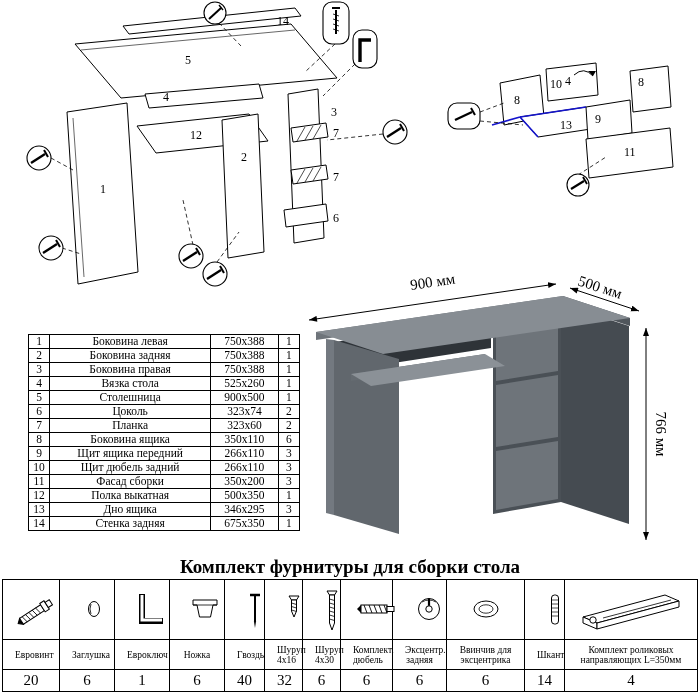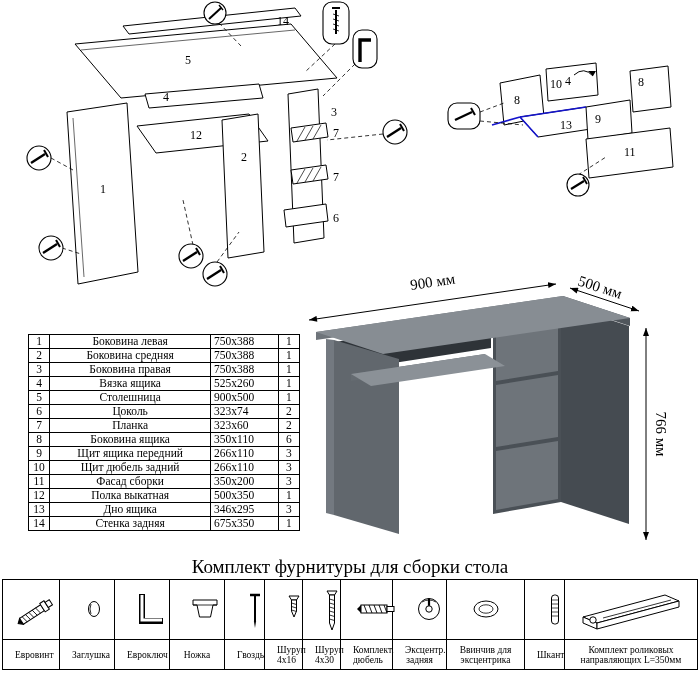--- a/index.html
+++ b/index.html
@@ -5,24 +5,24 @@
   *{margin:0;padding:0;box-sizing:border-box}
   html,body{width:700px;height:694px}
   body{background:#fff;color:#000;font-family:"Liberation Serif",serif;position:relative;overflow:hidden}
   .abs{position:absolute}
   svg text{font-family:"Liberation Serif",serif}
   
   .parts-table{position:absolute;left:28px;top:334px;width:272px;border-collapse:collapse;table-layout:fixed}
   .parts-table td{border:1px solid #000;font-size:11.5px;line-height:13px;height:14px;padding:0 3px;white-space:nowrap;overflow:hidden}
   .parts-table td.c-n{width:20px;text-align:center;padding:0 1px}
   .parts-table td.c-name{width:152px;text-align:center}
-  .parts-table td.c-size{width:64px;text-align:left}
+  .parts-table td.c-size{width:64px;text-align:center}
   .parts-table td.c-qty{width:20px;text-align:center;padding:0 1px}
   
-  .hw-title{position:absolute;left:0;top:556px;width:700px;text-align:center;font-size:19px;font-weight:normal}
+  .hw-title{position:absolute;left:0;top:556px;width:700px;text-align:center;font-size:19px;font-weight:bold}
   
   .hw-table{position:absolute;left:2px;top:579px;width:696px;border-collapse:collapse;table-layout:fixed}
   .hw-table td{border:1px solid #000;text-align:center;vertical-align:middle;padding:1px 12px}
   .hw-table tr.r-icon td{height:60px}
   .hw-table tr.r-name td{height:30px;font-size:9.5px;line-height:10px}
   .hw-table tr.r-qty td{height:22px;font-size:15px}
   
   .face-top{fill:#878d93}.face-front{fill:#6e747a}.face-right{fill:#50565c}
   .panel-left{fill:#61676d}.panel-edge{fill:#737980}
   .unit-front{fill:#4a5056}.drawer{fill:#6e747a}.unit-side{fill:#454b51}
@@ -177,33 +177,33 @@
 <table class="parts-table">
   <tbody>
     <tr>
         <td class="c-n">1</td>
         <td class="c-name">Боковина левая</td>
         <td class="c-size">750х388</td>
         <td class="c-qty">1</td>
       </tr>
     <tr>
         <td class="c-n">2</td>
-        <td class="c-name">Боковина средняя</td>
+        <td class="c-name">Боковина задняя</td>
         <td class="c-size">750х388</td>
         <td class="c-qty">1</td>
       </tr>
     <tr>
         <td class="c-n">3</td>
         <td class="c-name">Боковина правая</td>
         <td class="c-size">750х388</td>
         <td class="c-qty">1</td>
       </tr>
     <tr>
         <td class="c-n">4</td>
-        <td class="c-name">Вязка ящика</td>
+        <td class="c-name">Вязка стола</td>
         <td class="c-size">525х260</td>
         <td class="c-qty">1</td>
       </tr>
     <tr>
         <td class="c-n">5</td>
         <td class="c-name">Столешница</td>
         <td class="c-size">900х500</td>
         <td class="c-qty">1</td>
       </tr>
     <tr>
@@ -415,14 +415,28 @@
     <td>Ножка</td>
     <td>Гвоздь</td>
     <td>Шуруп 4х16</td>
     <td>Шуруп 4х30</td>
     <td>Комплект. дюбель</td>
     <td>Эксцентр. задняя</td>
     <td>Ввинчив для эксцентрика</td>
     <td>Шкант</td>
     <td>Комплект роликовых направляющих L=350мм</td>
   </tr>
+  <tr class="r-qty">
+    <td>20</td>
+    <td>6</td>
+    <td>1</td>
+    <td>6</td>
+    <td>40</td>
+    <td>32</td>
+    <td>6</td>
+    <td>6</td>
+    <td>6</td>
+    <td>6</td>
+    <td>14</td>
+    <td>4</td>
+  </tr>
   </tbody>
 </table>
 
 </body></html>

